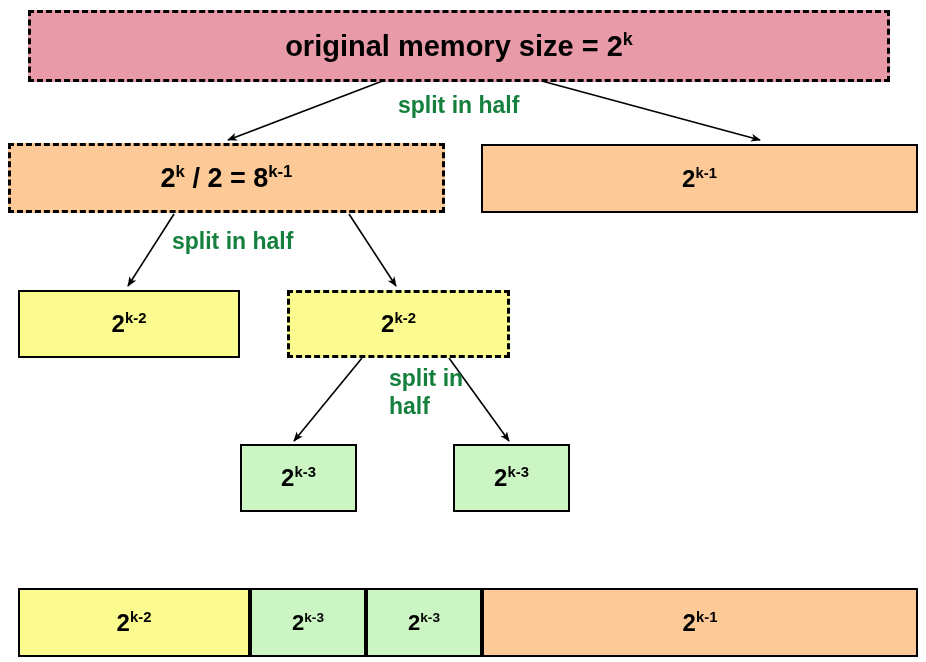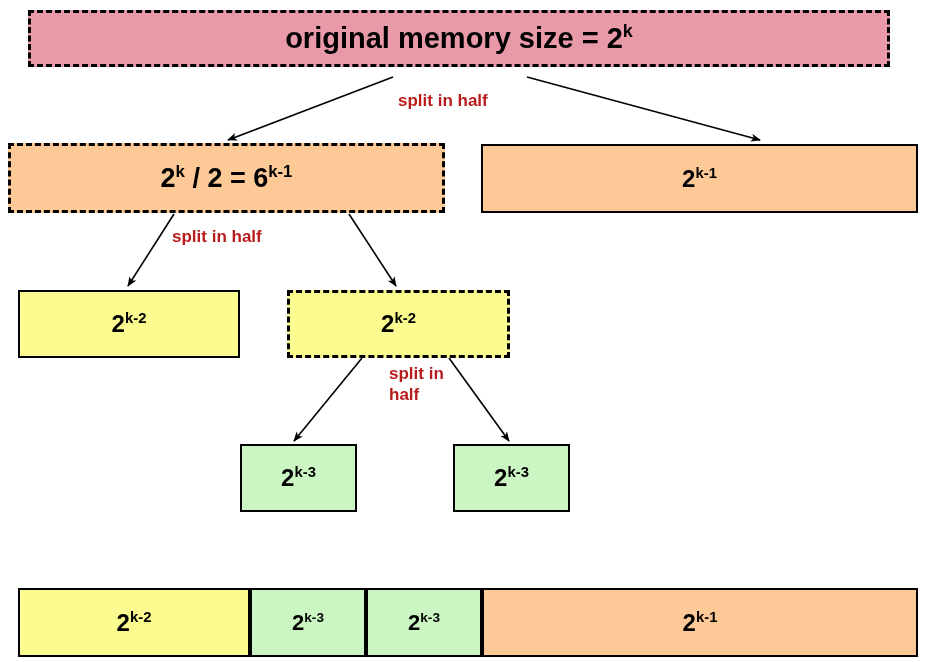--- a/index.html
+++ b/index.html
@@ -41,24 +41,24 @@
     white-space: nowrap;
   }
   .expr sup {
     font-size: 0.62em;
     vertical-align: super;
     line-height: 0;
     font-weight: bold;
   }
   .label {
     position: absolute;
-    color: #b91c1c;
+    color: #15803d;
     font-weight: bold;
     font-family: "Liberation Sans", sans-serif;
-    font-size: 17px;
+    font-size: 23px;
     line-height: 1.22;
     white-space: pre-line;
     z-index: 4;
   }
   #arrow-layer {
     position: absolute;
     left: 0;
     top: 0;
     width: 926px;
     height: 662px;
@@ -94,28 +94,28 @@
 
     <line x1="174" y1="214" x2="128" y2="286" stroke="#000000" stroke-width="1.6" marker-end="url(#ah)"></line>
 
     <line x1="349" y1="214" x2="396" y2="286" stroke="#000000" stroke-width="1.6" marker-end="url(#ah)"></line>
 
     <line x1="362" y1="358" x2="294" y2="441" stroke="#000000" stroke-width="1.6" marker-end="url(#ah)"></line>
 
     <line x1="449" y1="358" x2="509" y2="441" stroke="#000000" stroke-width="1.6" marker-end="url(#ah)"></line>
   </svg>
 
-  <div class="box dashed" style="left:28px; top:10px; width:862px; height:57px; background:#E89AA8; font-size:29px;align-items:center;">
+  <div class="box dashed" style="left:28px; top:10px; width:862px; height:72px; background:#E89AA8; font-size:29px;align-items:center;">
     <span class="expr"><span>original memory size = 2</span><sup>k</sup></span>
   </div>
 
   <div class="label" style="left:398px; top:91px;">split in half</div>
 
   <div class="box dashed" style="left:8px; top:143px; width:437px; height:70px; background:#FCC997; font-size:27px;">
-    <span class="expr"><span>2</span><sup>k</sup><span> / 2 = 6</span><sup>k-1</sup></span>
+    <span class="expr"><span>2</span><sup>k</sup><span> / 2 = 8</span><sup>k-1</sup></span>
   </div>
 
   <div class="box solid" style="left:481px; top:144px; width:437px; height:69px; background:#FCC997; font-size:24px;">
     <span class="expr"><span>2</span><sup>k-1</sup></span>
   </div>
 
   <div class="label" style="left:172px; top:227px;">split in half</div>
 
   <div class="box solid" style="left:18px; top:290px; width:222px; height:68px; background:#FBFB8F; font-size:24px;">
     <span class="expr"><span>2</span><sup>k-2</sup></span>

